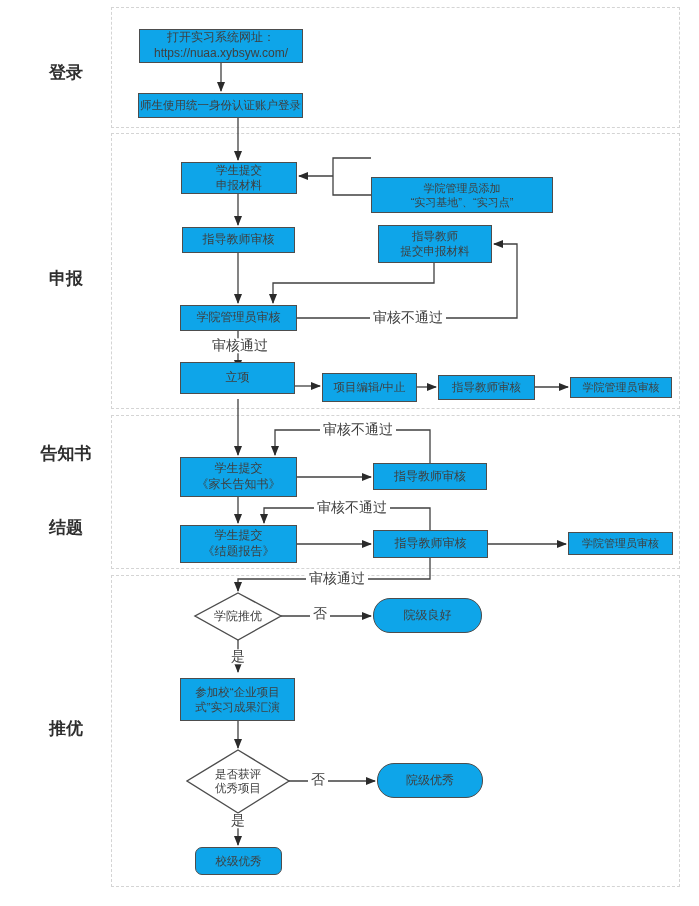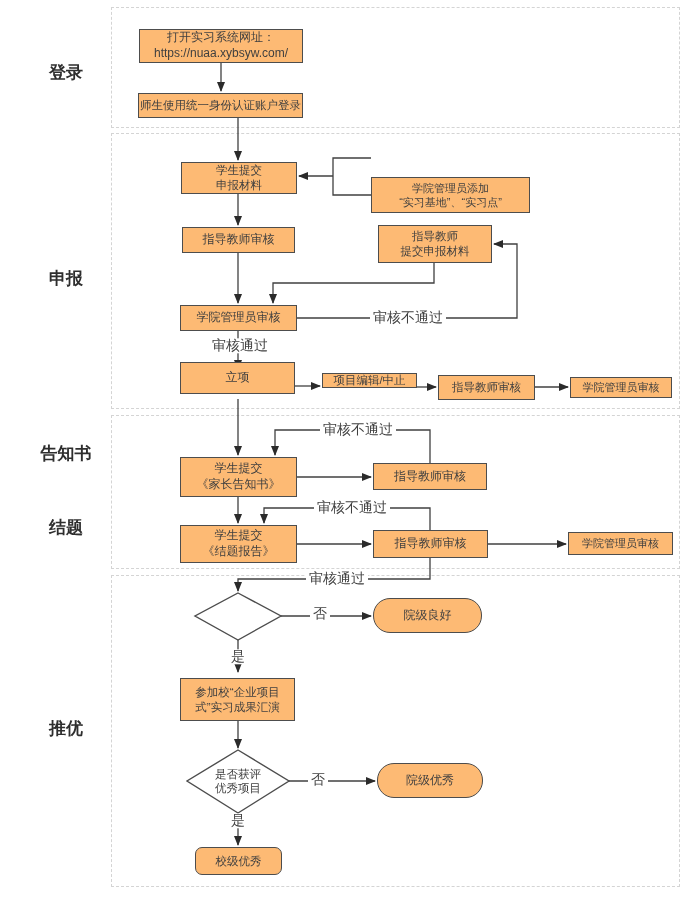--- a/index.html
+++ b/index.html
@@ -12,21 +12,21 @@
     position:absolute;border:1px dashed #d4d4d4;background:transparent;
   }
   .side-label{
     position:absolute;transform:translate(-50%,-50%);
     font-size:17px;font-weight:bold;color:#2e2e2e;white-space:nowrap;
   }
   .connector-layer{position:absolute;left:0;top:0;}
   .edge{fill:none;stroke:#404040;stroke-width:1.3;}
   .shape{fill:#ffffff;stroke:#4d4d4d;stroke-width:1.4;}
   .node{
-    position:absolute;box-sizing:border-box;background:#fdba74;
+    position:absolute;box-sizing:border-box;background:#0ea5e9;
     border:1.5px solid #4d4d4d;display:flex;align-items:center;justify-content:center;
     text-align:center;line-height:1.3;white-space:pre-line;color:#3f3f3f;
   }
   .stadium{border-radius:17px;}
   .pill-sm{border-radius:7px;}
   .diamond-text{
     position:absolute;display:flex;align-items:center;justify-content:center;
     text-align:center;line-height:1.25;white-space:pre-line;background:transparent;
   }
   .edge-label{
@@ -87,39 +87,40 @@
     <polygon class="shape" points="238,593 281,616 238,640 195,616"></polygon>
     <polygon class="shape" points="238,750 289,781 238,813 187,781"></polygon>
   </svg>
 
   <div class="node fs12" style="left:139px;top:29px;width:164px;height:34px;"><span>打开实习系统网址：
 https://nuaa.xybsyw.com/</span></div>
   <div class="node fs115" style="left:138px;top:93px;width:165px;height:25px;"><span>师生使用统一身份认证账户登录</span></div>
 
   <div class="node fs115" style="left:181px;top:162px;width:116px;height:32px;"><span>学生提交
 申报材料</span></div>
-  <div class="node fs11" style="left:371px;top:177px;width:159px;height:36px;"><span>学院管理员添加
+  <div class="node fs11" style="left:371px;top:177px;width:182px;height:36px;"><span>学院管理员添加
 “实习基地”、“实习点”</span></div>
   <div class="node fs12" style="left:182px;top:227px;width:113px;height:26px;"><span>指导教师审核</span></div>
   <div class="node fs115" style="left:378px;top:225px;width:114px;height:38px;"><span>指导教师
 提交申报材料</span></div>
   <div class="node fs12" style="left:180px;top:305px;width:117px;height:26px;"><span>学院管理员审核</span></div>
   <div class="node fs12" style="left:180px;top:362px;width:115px;height:32px;align-items:center;"><span>立项</span></div>
-  <div class="node fs115" style="left:322px;top:373px;width:95px;height:15px;"><span>项目编辑/中止</span></div>
+  <div class="node fs115" style="left:322px;top:373px;width:95px;height:29px;"><span>项目编辑/中止</span></div>
   <div class="node fs115" style="left:438px;top:375px;width:97px;height:25px;"><span>指导教师审核</span></div>
   <div class="node fs11" style="left:570px;top:377px;width:102px;height:21px;"><span>学院管理员审核</span></div>
 
   <div class="node fs12" style="left:180px;top:457px;width:117px;height:40px;"><span>学生提交
 《家长告知书》</span></div>
   <div class="node fs12" style="left:373px;top:463px;width:114px;height:27px;"><span>指导教师审核</span></div>
   <div class="node fs12" style="left:180px;top:525px;width:117px;height:38px;"><span>学生提交
 《结题报告》</span></div>
   <div class="node fs12" style="left:373px;top:530px;width:115px;height:28px;"><span>指导教师审核</span></div>
   <div class="node fs11" style="left:568px;top:532px;width:105px;height:23px;"><span>学院管理员审核</span></div>
 
+  <div class="diamond-text fs12" style="left:188px;top:603px;width:100px;height:26px;"><span>学院推优</span></div>
   <div class="node stadium fs12" style="left:373px;top:598px;width:109px;height:35px;"><span>院级良好</span></div>
   <div class="node fs115" style="left:180px;top:678px;width:115px;height:43px;"><span>参加校“企业项目
 式”实习成果汇演</span></div>
   <div class="diamond-text fs115" style="left:188px;top:758px;width:100px;height:46px;"><span>是否获评
 优秀项目</span></div>
   <div class="node stadium fs12" style="left:377px;top:763px;width:106px;height:35px;"><span>院级优秀</span></div>
   <div class="node pill-sm fs115" style="left:195px;top:847px;width:87px;height:28px;"><span>校级优秀</span></div>
 
   <div class="edge-label" style="left:408px;top:318px;">审核不通过</div>
   <div class="edge-label" style="left:240px;top:346px;">审核通过</div>

